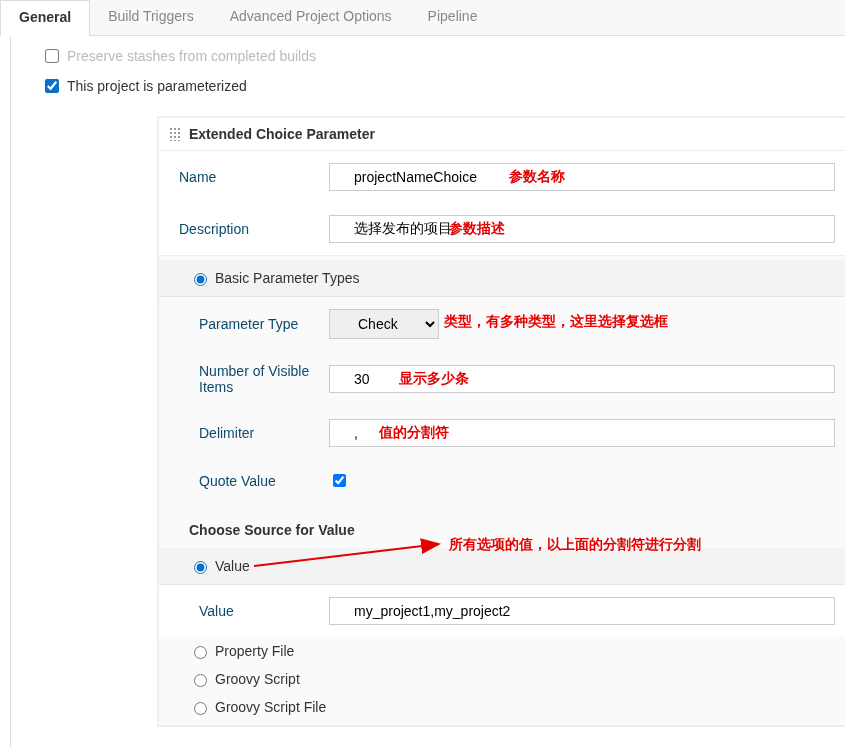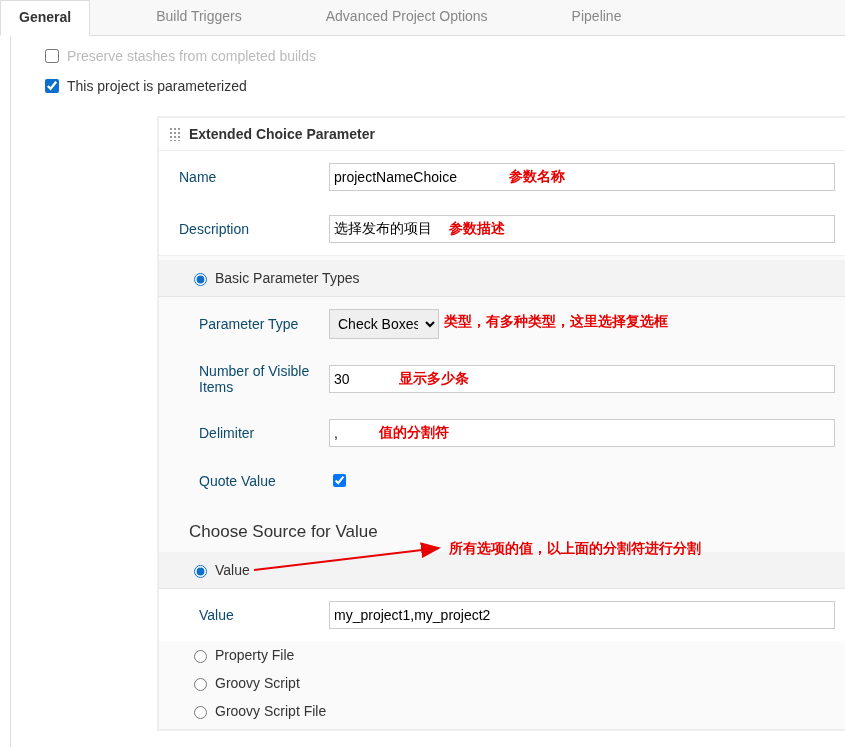--- a/index.html
+++ b/index.html
@@ -9,21 +9,20 @@
     font-size: 14px;
     color: #333;
     background: #fff;
     width: 845px;
   }
   .tabs {
     display: flex;
     border-bottom: 1px solid #ddd;
     background: #f8f8f8;
     height: 36px;
-    gap: 48px;
   }
   .tab {
     padding: 8px 18px;
     color: #888;
     cursor: pointer;
     font-size: 14px;
   }
   .tab.active {
     background: #fff;
     color: #333;
@@ -78,21 +77,21 @@
   }
   .form-row .label {
     width: 160px;
     padding-left: 10px;
     color: #0c4a6e;
   }
   .form-row .label.indent2 { padding-left: 30px; }
   .field-wrap { flex: 1; position: relative; }
   .text-input, .select-input {
     width: 100%;
-    padding: 5px 4px;
+    padding: 5px 24px;
     border: 1px solid #ccc;
     font-size: 14px;
     font-family: inherit;
   }
   .select-input { width: 110px; }
   .radio-row {
     display: flex;
     align-items: center;
     padding: 6px 10px 6px 30px;
     position: relative;
@@ -107,22 +106,22 @@
     padding-top: 10px;
     padding-bottom: 10px;
     font-weight: 500;
   }
   .sub-block {
     background: #fafafa;
     border-top: 1px solid #eee;
     padding: 4px 0;
   }
   .section-heading {
-    font-size: 17px;
-    font-weight: 400;
+    font-size: 14px;
+    font-weight: 700;
     padding: 20px 10px 10px 30px;
   }
   .annotation {
     position: absolute;
     color: #e60000;
     font-weight: 700;
     font-size: 14px;
     pointer-events: none;
     white-space: nowrap;
   }

